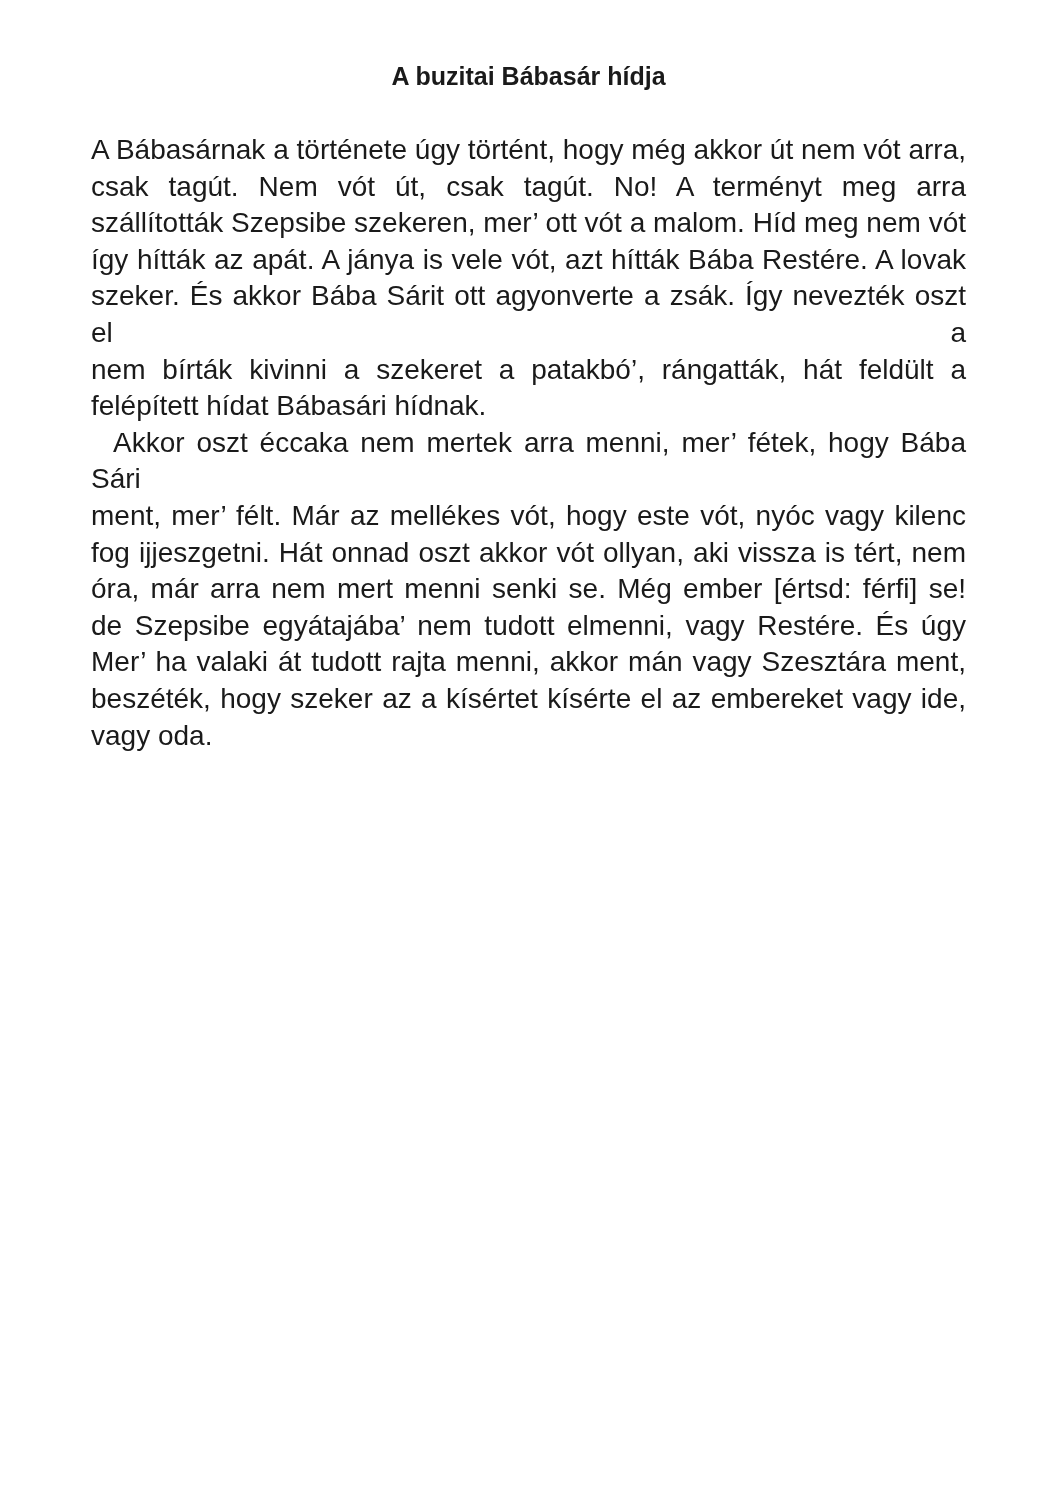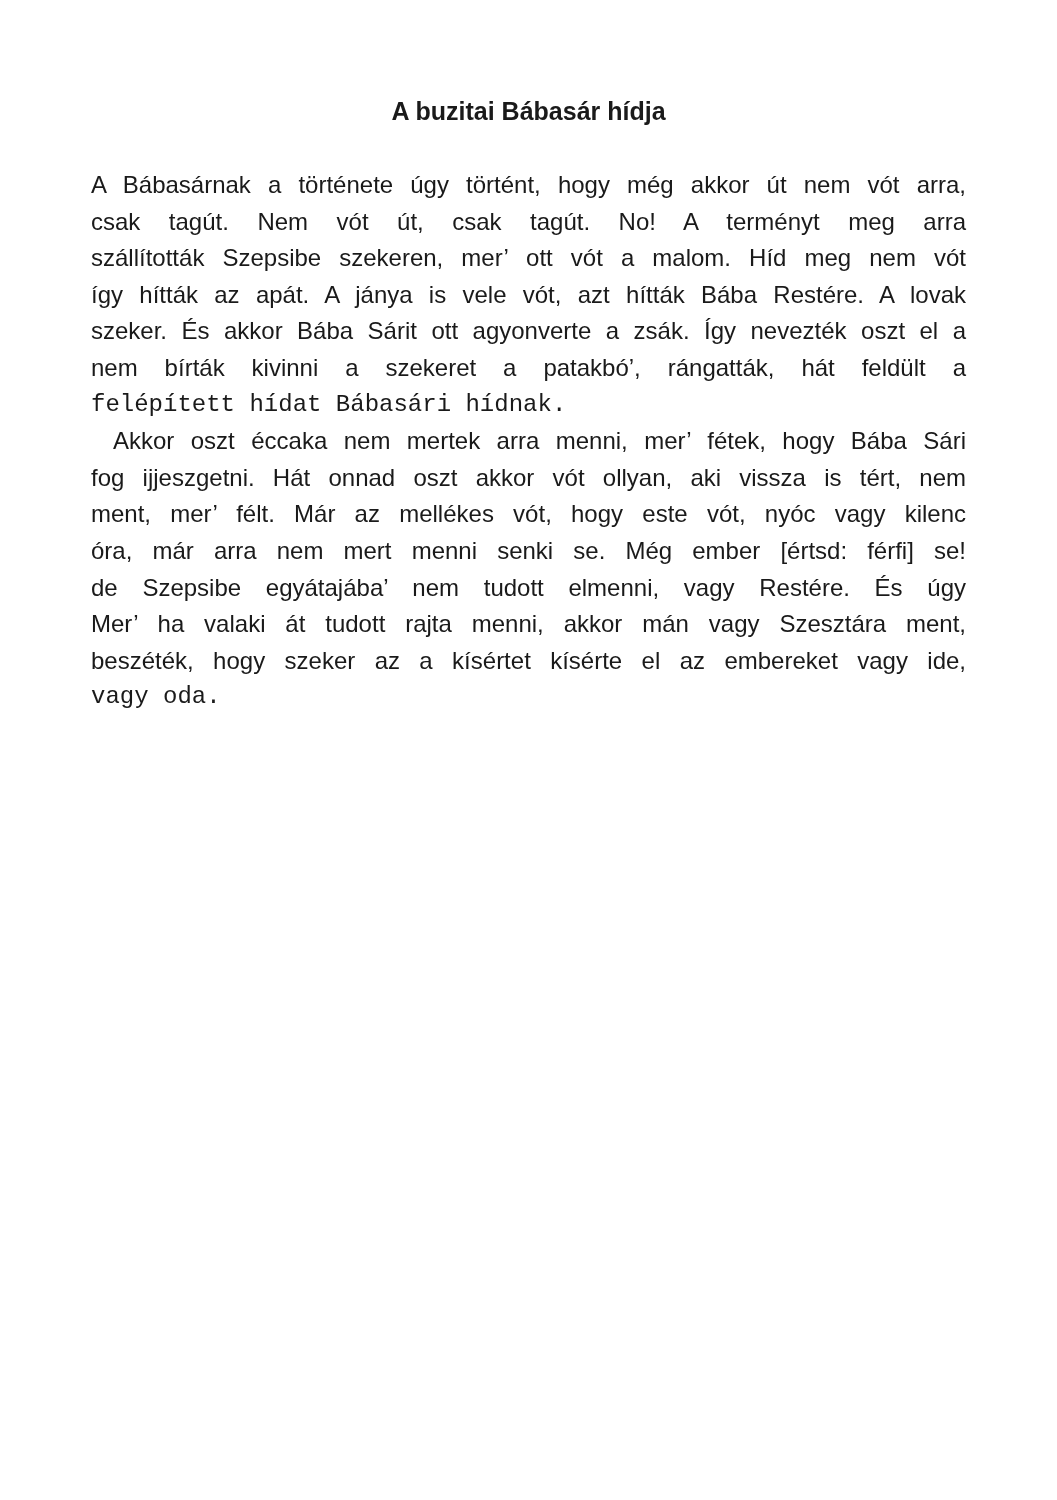--- a/index.html
+++ b/index.html
@@ -8,44 +8,43 @@
     background: #ffffff;
   }
   .page {
     position: relative;
     width: 1057px;
     height: 1500px;
     box-sizing: border-box;
     background: #ffffff;
     color: #1a1a1a;
     font-family: "Liberation Sans", sans-serif;
-    padding: 93px 91px 0 91px;
+    padding: 58px 91px 0 91px;
     overflow: hidden;
   }
   .doc-title {
     font-size: 25px;
     font-weight: bold;
     line-height: 37px;
     text-align: center;
     margin: 0 0 37px 0;
   }
   .paragraph {
     margin: 0;
   }
   .line {
-    font-size: 24px;
+    font-size: 28px;
     line-height: 36.6px;
     text-align: justify;
     text-align-last: justify;
     white-space: normal;
   }
   .line.last {
     text-align: left;
     text-align-last: left;
-    font-family: Liberation Mono, monospace;
   }
   .line.indent {
     text-indent: 22px;
   }
 </style>
 </head>
 <body>
 
 <div class="page">
 
@@ -56,22 +55,22 @@
     <div class="line">csak tagút. Nem vót út, csak tagút. No! A terményt meg arra</div>
     <div class="line">szállították Szepsibe szekeren, mer’ ott vót a malom. Híd meg nem vót</div>
     <div class="line">így hítták az apát. A jánya is vele vót, azt hítták Bába Restére. A lovak</div>
     <div class="line">szeker. És akkor Bába Sárit ott agyonverte a zsák. Így nevezték oszt el a</div>
     <div class="line">nem bírták kivinni a szekeret a patakbó’, rángatták, hát feldült a</div>
     <div class="line last">felépített hídat Bábasári hídnak.</div>
   </div>
 
   <div class="paragraph">
     <div class="line indent">Akkor oszt éccaka nem mertek arra menni, mer’ fétek, hogy Bába Sári</div>
+    <div class="line">ment, mer’ félt. Már az mellékes vót, hogy este vót, nyóc vagy kilenc</div>
     <div class="line">fog ijjeszgetni. Hát onnad oszt akkor vót ollyan, aki vissza is tért, nem</div>
-    <div class="line">ment, mer’ félt. Már az mellékes vót, hogy este vót, nyóc vagy kilenc</div>
     <div class="line">óra, már arra nem mert menni senki se. Még ember [értsd: férfi] se!</div>
     <div class="line">de Szepsibe egyátajába’ nem tudott elmenni, vagy Restére. És úgy</div>
     <div class="line">Mer’ ha valaki át tudott rajta menni, akkor mán vagy Szesztára ment,</div>
     <div class="line">beszéték, hogy szeker az a kísértet kísérte el az embereket vagy ide,</div>
     <div class="line last">vagy oda.</div>
   </div>
 
 </div>
 
 </body></html>

